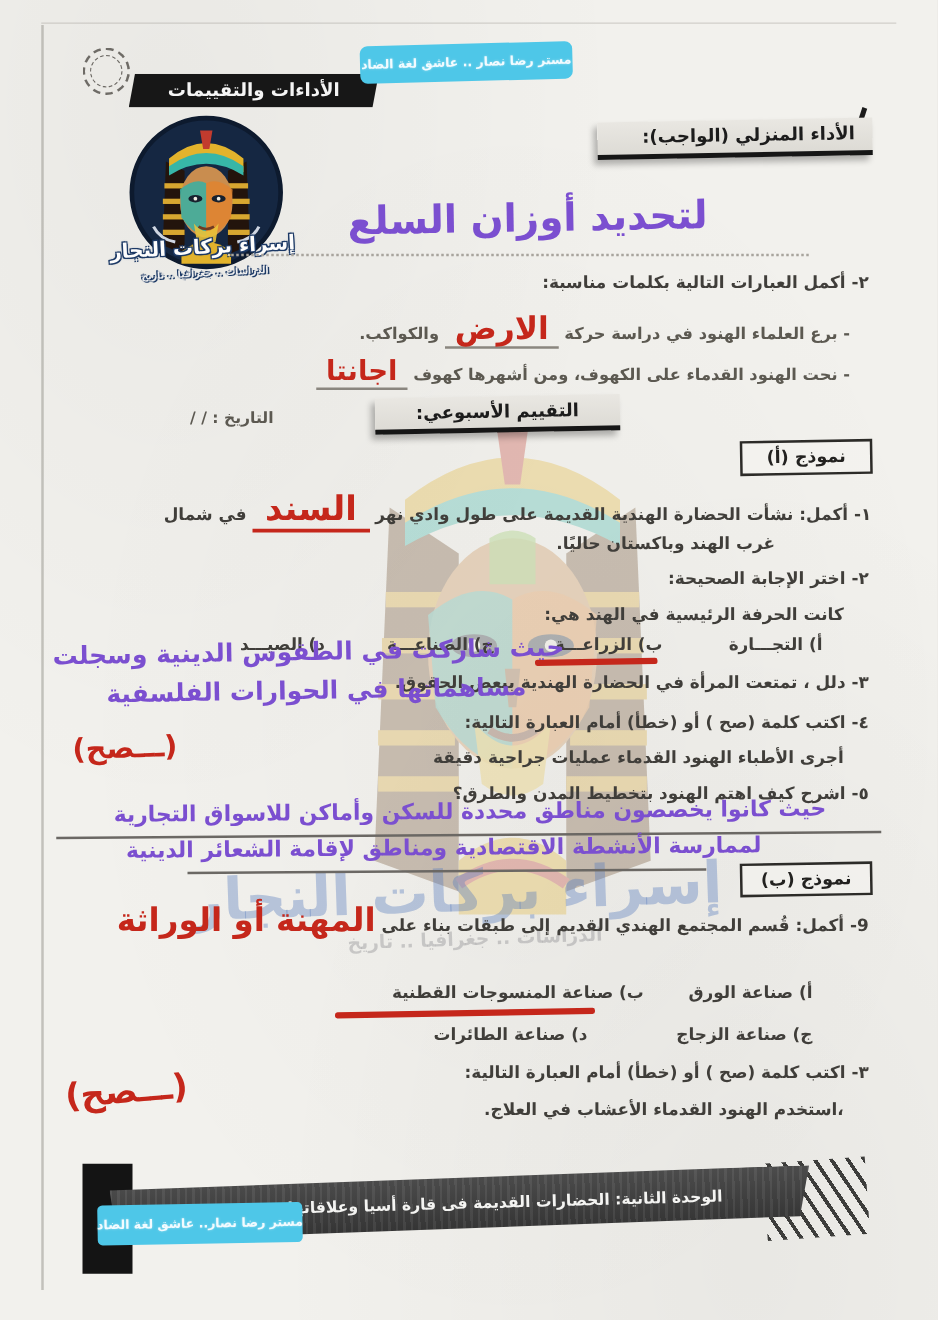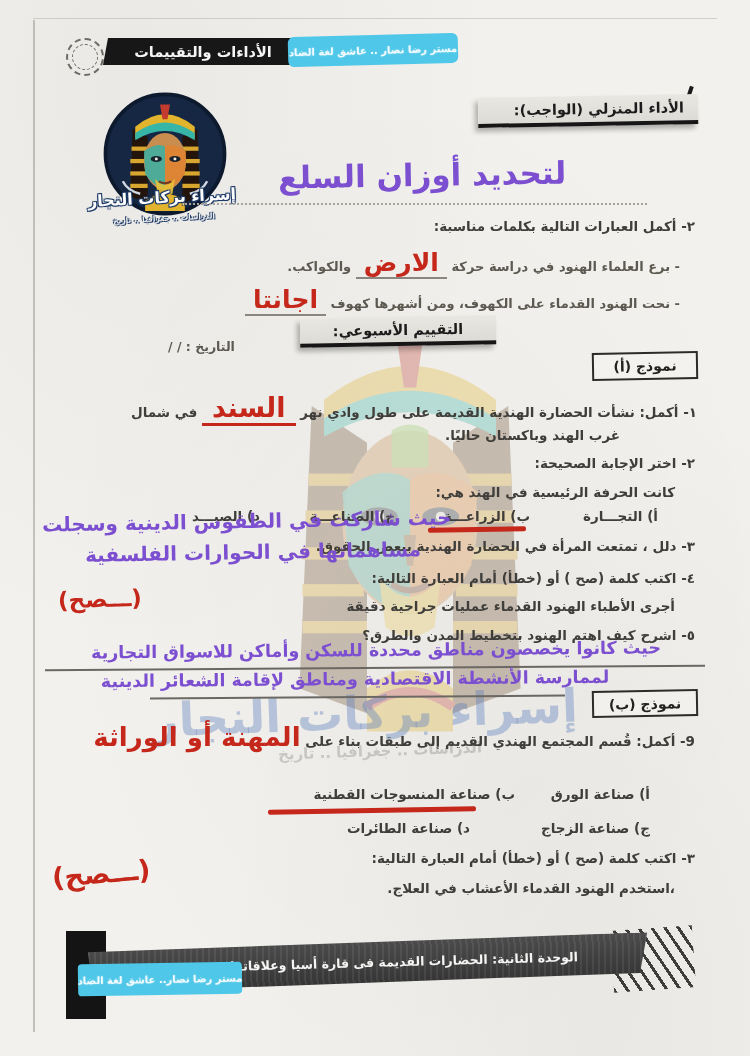--- a/index.html
+++ b/index.html
@@ -17,20 +17,21 @@
   .abs { position:absolute; white-space:nowrap; }
   .print { font-weight:bold; color:#403e3a; font-size:13.5px; z-index:2; }
   .print-light { font-weight:bold; color:#5c5951; font-size:13px; z-index:2; }
   .hand-purple { color:#7b4fd0; font-weight:bold; z-index:3; }
   .hand-red { color:#c5271b; font-weight:bold; z-index:3; }
   .ribbon-dark {
     background:#171717; color:#f5f5f5; font-weight:bold; font-size:14.5px;
     display:flex; align-items:center; justify-content:center;
     clip-path:polygon(2.5% 0, 100% 0, 97.5% 100%, 0 100%);
     z-index:2;
+    margin-top:21px;
   }
   .ribbon-gray {
     background:linear-gradient(180deg,#e9e7e2,#dddbd5);
     border-bottom:4px solid #161616;
     box-shadow:-3px 4px 5px rgba(0,0,0,0.28);
     color:#1c1c1c; font-weight:bold; font-size:14.5px;
     display:flex; align-items:center; z-index:2;
   }
   .model-box {
     border:2.5px solid #2c2b28; background:rgba(245,244,240,0.6);
@@ -174,25 +175,25 @@
   <div class="abs print" style="right:55px; top:218px;">٢- أكمل العبارات التالية بكلمات مناسبة:</div>
 
   <div class="abs print-light" style="right:70px; top:248px; z-index:2;">
     <span>- برع العلماء الهنود في دراسة حركة</span>
     <span class="hand-red blank-under" style="font-size:25px;">الارض</span>
     <span>والكواكب.</span>
   </div>
 
   <div class="abs print-light" style="right:70px; top:285px; z-index:2;">
     <span>- نحت الهنود القدماء على الكهوف، ومن أشهرها كهوف</span>
-    <span class="hand-red blank-under" style="font-size:25px;">اجانتا</span>
+    <span class="hand-red blank-under" style="font-size:22px;">اجانتا</span>
   </div>
 
   <div class="abs ribbon-gray" style="left:300px; top:317px; width:196px; height:29px; justify-content:center; transform:rotate(-1deg);">التقييم الأسبوعي:</div>
-  <div class="abs print-light" style="left:168px; top:326px; font-size:12.5px;margin-top:13px;">التاريخ :    /    /</div>
+  <div class="abs print-light" style="left:152px; top:326px; font-size:12.5px;">التاريخ :    /    /</div>
 
   <div class="abs model-box" style="left:592px; top:352px; width:106px; height:28px; transform:rotate(-1deg);">نموذج (أ)</div>
 
   <div class="abs print" style="right:53px; top:392px; z-index:2;">
     <span>١- أكمل: نشأت الحضارة الهندية القديمة على طول وادي نهر</span>
     <span class="hand-red" style="font-size:27px; border-bottom:3px solid #c5271b; padding:0 10px;">السند</span>
     <span>في شمال</span>
   </div>
   <div class="abs print" style="right:130px; top:427px;margin-left:16px;">غرب الهند وباكستان حاليًا.</div>
 

